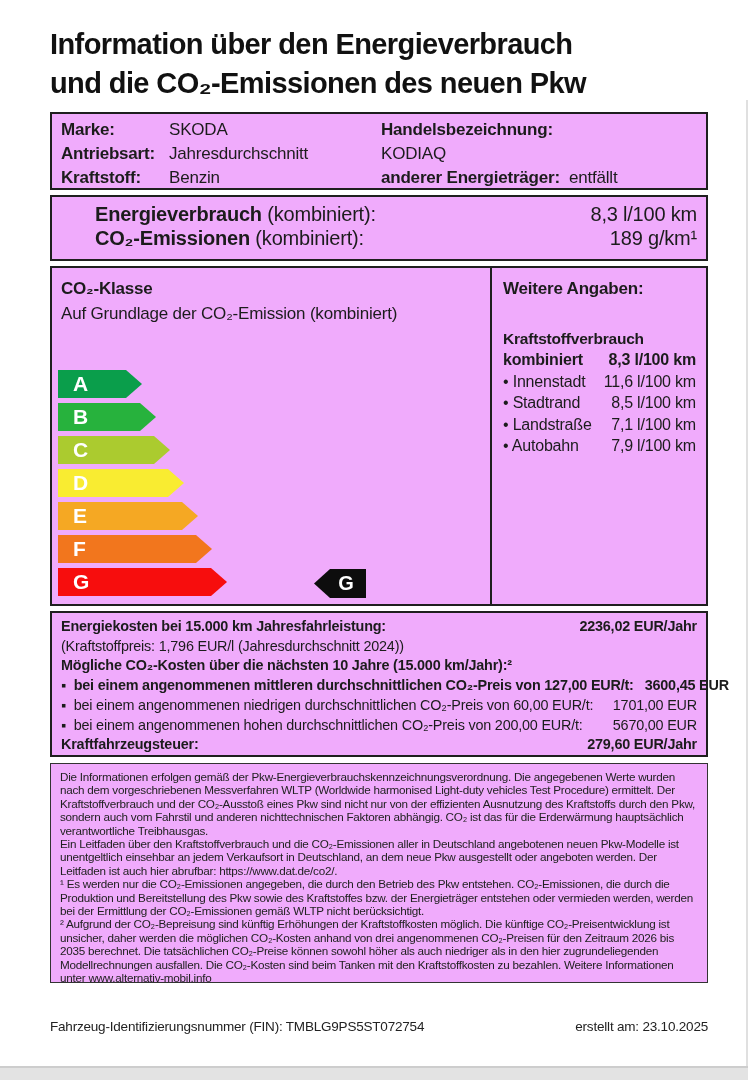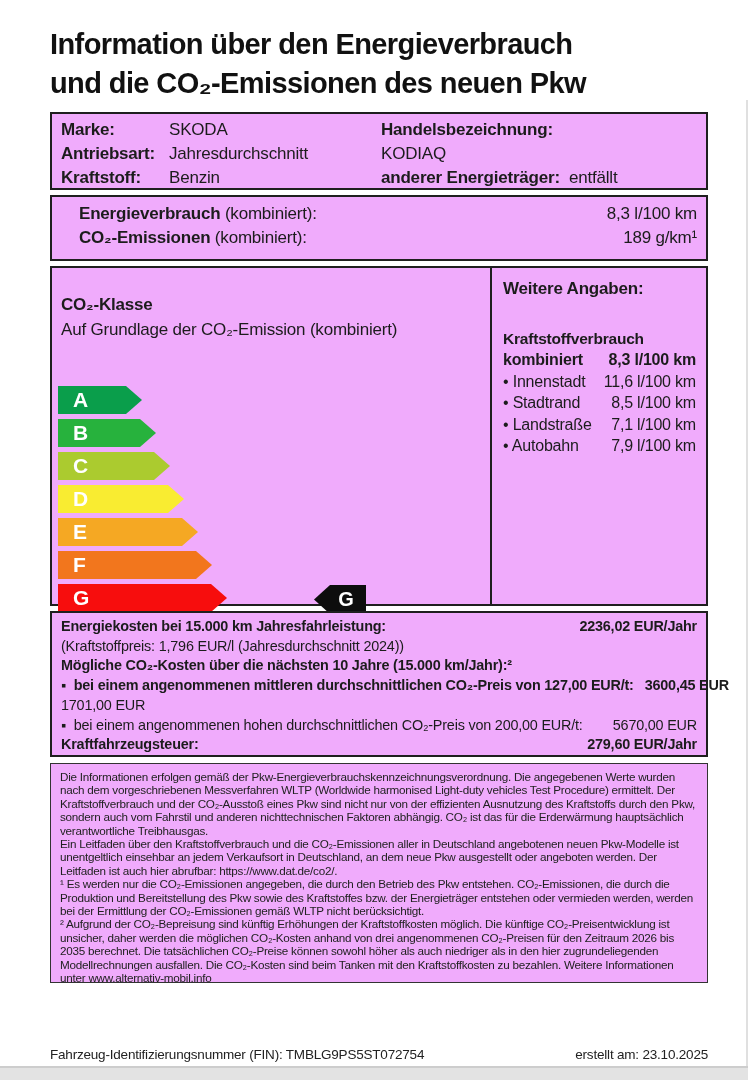--- a/index.html
+++ b/index.html
@@ -12,26 +12,26 @@
   .title{left:50px;top:25px;width:660px;font-size:29px;font-weight:700;line-height:39px;letter-spacing:-0.6px;color:#111;}
 
   .box{left:50px;width:658px;border:2px solid #1f1f1f;box-sizing:border-box;background:#f0abfc;}
 
   
   .box-vehicle{top:112px;height:78px;}
   .veh-grid{display:grid;grid-template-columns:108px 212px 1fr;padding:4px 8px 0 9px;
             font-size:17px;line-height:24px;letter-spacing:-0.2px;}
   
   .box-energy{top:195px;height:66px;}
-  .en-rows{padding:5px 9px 0 27px;font-size:17px;line-height:24px;letter-spacing:-0.2px;}
+  .en-rows{padding:5px 9px 0 27px;font-size:20px;line-height:24px;letter-spacing:-0.2px;margin-left:16px;}
   .en-row{display:flex;justify-content:space-between;white-space:nowrap;}
 
   
   .box-class{top:266px;height:340px;padding:0;}
-  .class-left{position:absolute;left:0;top:16px;width:438px;bottom:0;}
+  .class-left{position:absolute;left:0;top:0;width:438px;bottom:0;}
   .class-head{padding:8px 0 0 9px;font-size:17px;line-height:25px;letter-spacing:-0.2px;}
   .class-scale{position:absolute;left:6px;top:102px;width:424px;}
   .arrow{height:28px;margin-bottom:5px;color:#fff;font-weight:700;font-size:21px;line-height:28px;
          padding-left:15px;box-sizing:border-box;
          clip-path:polygon(0 0,calc(100% - 16px) 0,100% 50%,calc(100% - 16px) 100%,0 100%);}
   .g-badge{position:absolute;top:199px;left:256px;width:52px;height:29px;color:#fff;font-weight:700;
            font-size:20px;line-height:29px;text-align:center;padding-left:12px;box-sizing:border-box;
            clip-path:polygon(16px 0,100% 0,100% 100%,16px 100%,0 50%);}
   .class-right{position:absolute;left:438px;top:0;right:0;bottom:0;border-left:2px solid #1f1f1f;
                padding:9px 10px 0 11px;}
@@ -44,21 +44,21 @@
   .box-costs{top:611px;height:146px;}
   .cost-rows{padding:4px 9px 0 9px;font-size:14.4px;line-height:19.7px;letter-spacing:-0.2px;}
   .cost-row{display:flex;justify-content:space-between;white-space:nowrap;gap:11px;}
   .cost-row .txt .blt{margin-right:4px;}
 
   
   .box-fine{top:763px;height:220px;border-width:1.5px;border-color:#333;}
   .fine{padding:6px 9px 0 9px;font-size:11.7px;line-height:13.4px;letter-spacing:-0.25px;color:#222;}
 
   .footer{left:50px;top:1019px;width:658px;display:flex;justify-content:space-between;
-          font-size:13.5px;letter-spacing:-0.2px;color:#222;margin-top:28px;}
+          font-size:13.5px;letter-spacing:-0.2px;color:#222;}
   .bottom-strip{left:0;top:1066px;width:748px;height:14px;background:#e3e3e3;border-top:2px solid #cdcdcd;box-sizing:border-box;}
   .edge-r{right:0;top:100px;width:2px;bottom:14px;background:#e0e0e0;}
 </style>
 </head>
 <body>
 
 <div class="page">
 
   <div class="abs title">
     <div>Information über den Energieverbrauch</div>
@@ -152,20 +152,21 @@
           <span class="txt"><span>(Kraftstoffpreis: 1,796 EUR/l (Jahresdurchschnitt 2024))</span></span>
         </div>
         <div class="cost-row b">
           <span class="txt"><span>Mögliche CO₂-Kosten über die nächsten 10 Jahre (15.000 km/Jahr):²</span></span>
         </div>
         <div class="cost-row b">
           <span class="txt"><span class="blt">▪ </span><span>bei einem angenommenen mittleren durchschnittlichen CO₂-Preis von 127,00 EUR/t:</span></span>
           <span class="b">3600,45 EUR</span>
         </div>
         <div class="cost-row">
+          <span class="txt"><span class="blt">▪ </span><span>bei einem angenommenen niedrigen durchschnittlichen CO₂-Preis von 60,00 EUR/t:</span></span>
           <span>1701,00 EUR</span>
         </div>
         <div class="cost-row">
           <span class="txt"><span class="blt">▪ </span><span>bei einem angenommenen hohen durchschnittlichen CO₂-Preis von 200,00 EUR/t:</span></span>
           <span>5670,00 EUR</span>
         </div>
         <div class="cost-row b">
           <span class="txt"><span>Kraftfahrzeugsteuer:</span></span>
           <span class="b">279,60 EUR/Jahr</span>
         </div>

